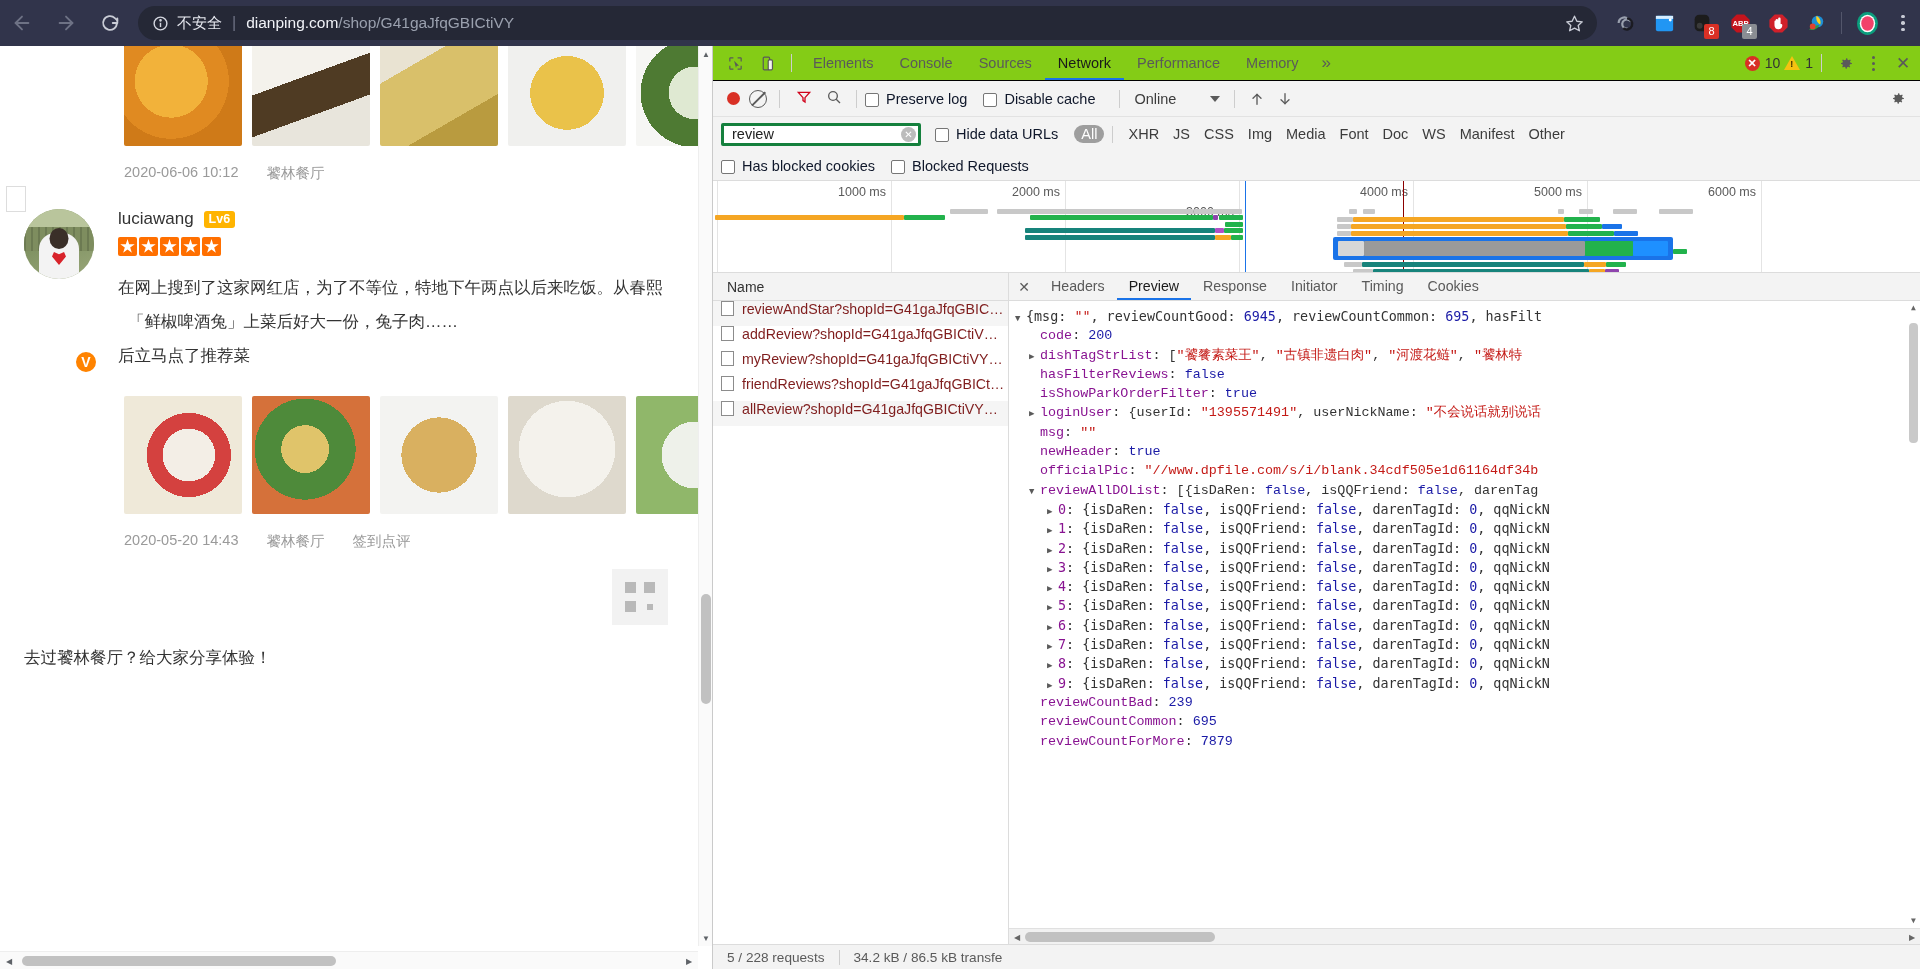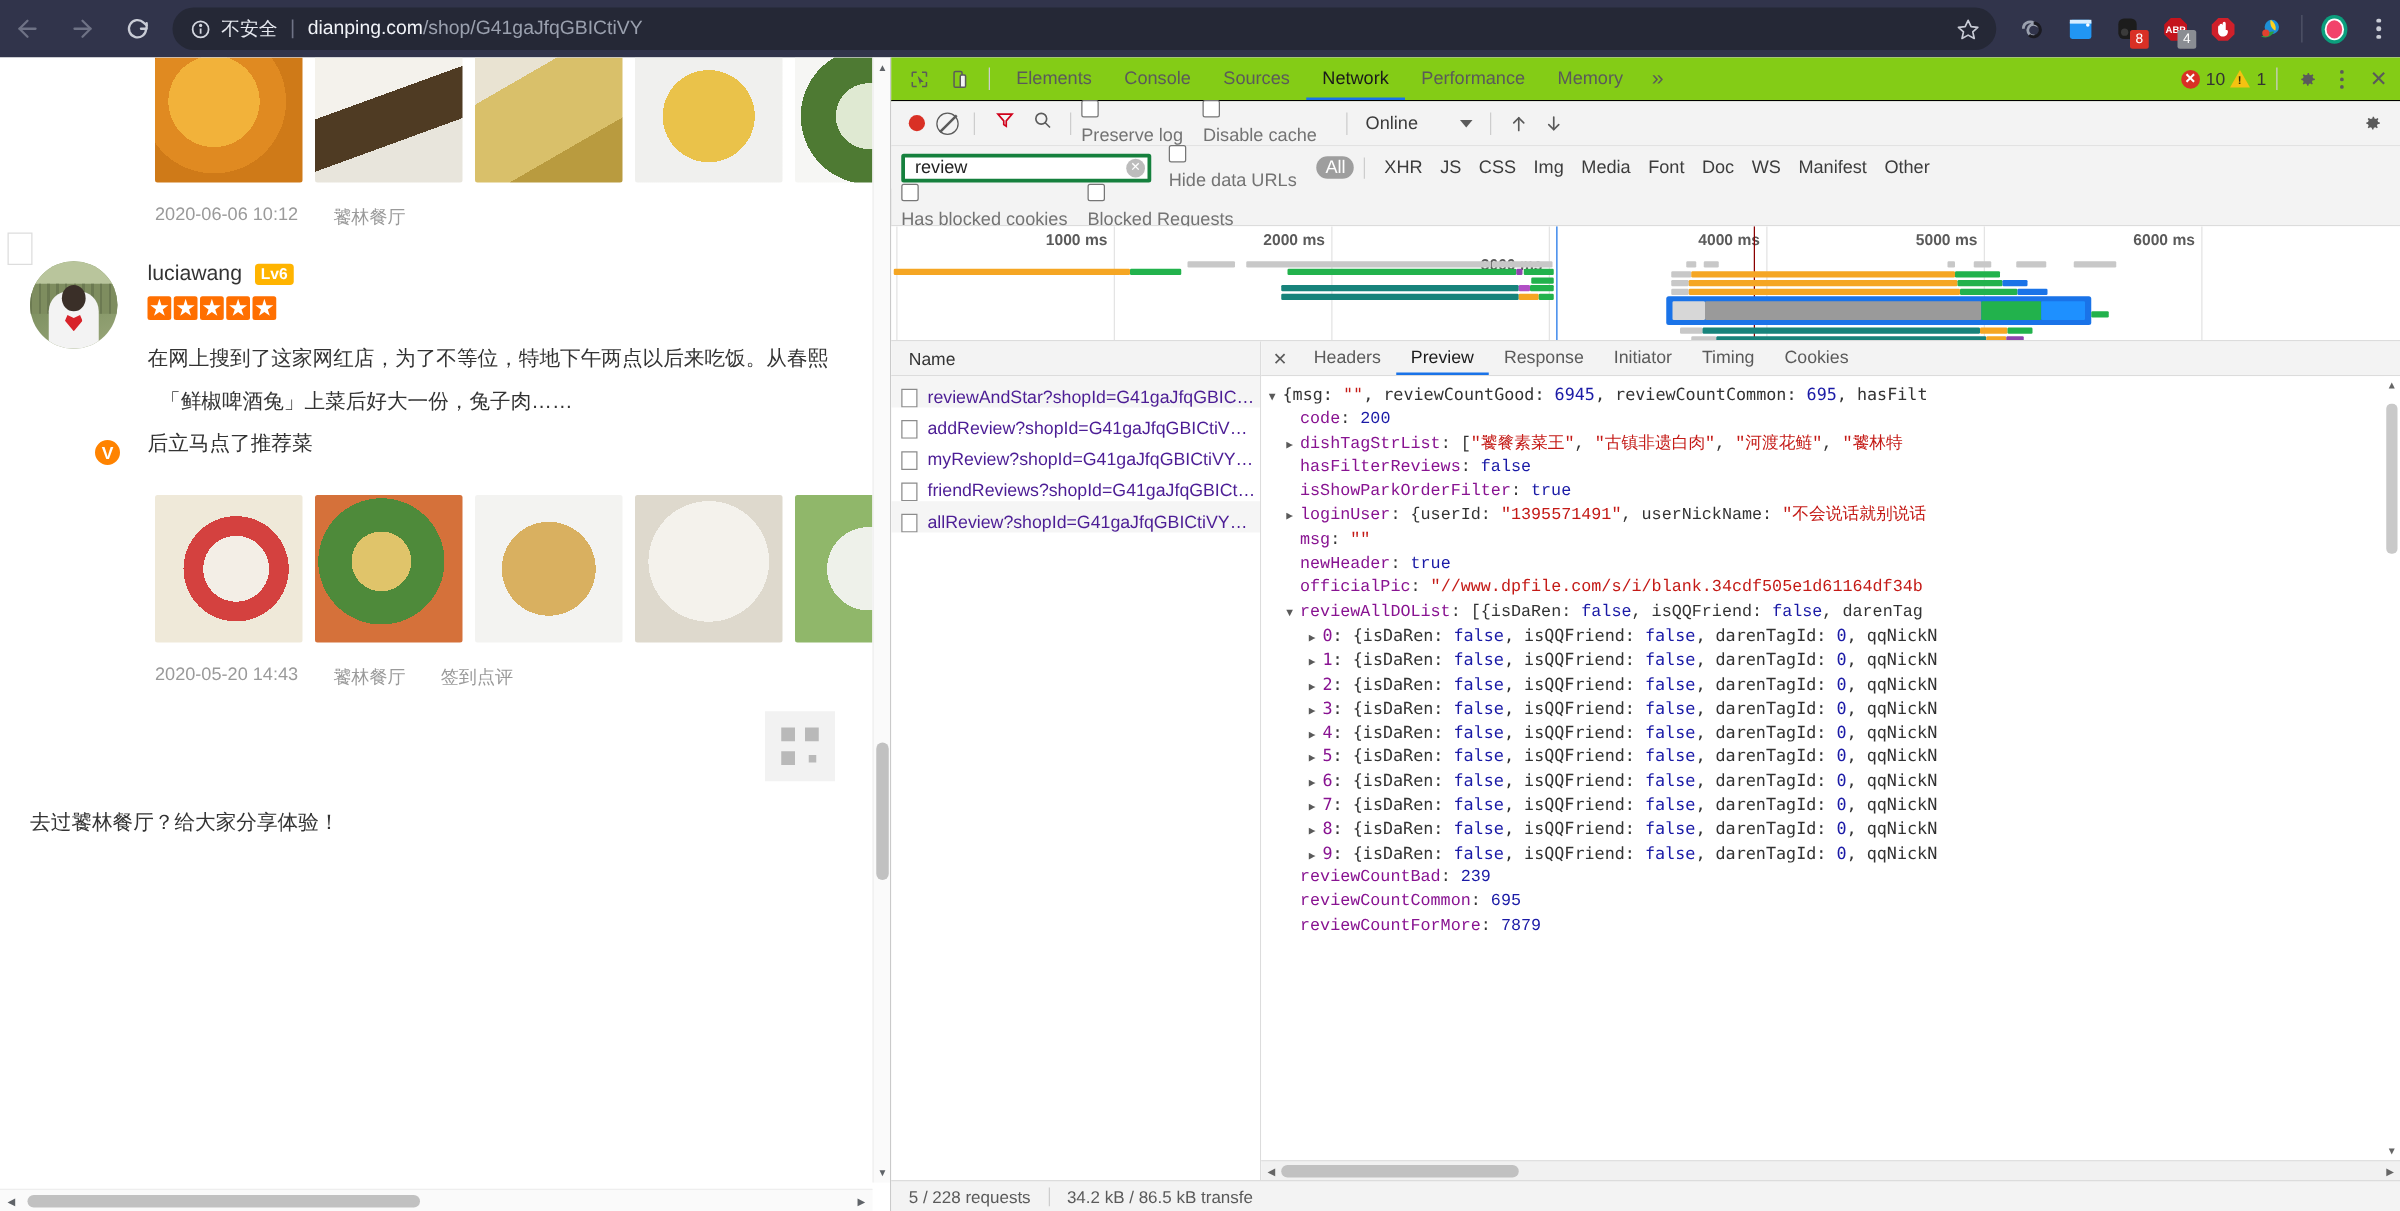--- a/index.html
+++ b/index.html
@@ -175,21 +175,21 @@
 
   #dt-netbar {
     height:36px; display:flex; align-items:center; padding:0 8px; flex:none;
     border-bottom:1px solid #e2e2e2; background:#f3f3f3;
   }
   .rec-dot { width:13px;height:13px;border-radius:50%;background:#d93025; margin:0 9px 0 6px; cursor:pointer;}
   .clear-icon { width:18px;height:18px; border:1.6px solid #5a5a5a; border-radius:50%; position:relative; cursor:pointer; margin-right:4px;}
   .clear-icon::after{content:"";position:absolute;left:-1px;top:7px;width:19px;height:1.6px;background:#5a5a5a;transform:rotate(-45deg);}
   .funnel { cursor:pointer; margin:0 8px;}
   .magnify { cursor:pointer; margin:0 6px;}
-  .dt-check { display:flex; align-items:flex-start; gap:7px; font-size:14.5px; color:#737373; margin-right:16px; cursor:pointer;flex-direction:column;}
+  .dt-check { display:flex; align-items:flex-end; gap:7px; font-size:14.5px; color:#0f172a; margin-right:16px; cursor:pointer;}
   .cbox { width:14px;height:14px;border:1.3px solid #767676;background:#fff; border-radius:2px; flex:none;}
   .dt-select {
     font-size:14.5px; color:#3c3c3c; display:flex; align-items:center; gap:34px;
     padding:2px 6px; cursor:pointer;
   }
   .caret-dn { width:0;height:0;border-left:5px solid transparent;border-right:5px solid transparent;border-top:6px solid #5a5a5a;}
   .dl-icon, .ul-icon { width:28px;height:26px;display:flex;align-items:center;justify-content:center;color:#5a5a5a;cursor:pointer;}
 
   #dt-filterbar {
     height:34px; display:flex; align-items:center; padding:0 8px; flex:none; background:#f3f3f3;
@@ -203,33 +203,33 @@
   }
   .clear-x { width:15px;height:15px;border-radius:50%;background:#bcbcbc;color:#fff;font-size:10px;line-height:15px;text-align:center;flex:none;cursor:pointer;}
   .type-pill { font-size:14.5px; color:#3c3c3c; padding:1px 7px; border-radius:9px; cursor:pointer; white-space:nowrap;}
   .type-pill.active { background:#9e9e9e; color:#fff; }
   .fb-sep { width:1px;height:17px;background:#cdcdcd;margin:0 8px;flex:none;}
 
   #dt-cookiesbar { height:30px; display:flex; align-items:center; padding:0 8px; flex:none; border-bottom:1px solid #dcdcdc;}
 
   #dt-overview { height:92px; position:relative; background:#fff; border-bottom:1px solid #dcdcdc; flex:none; overflow:hidden;}
   .ov-tick { position:absolute; top:0; height:92px; border-left:1px solid #e4e4e4;}
-  .ov-label { position:absolute; top:4px; font-size:12.5px; color:#5a5a5a; transform:translateX(-100%); padding-right:5px; white-space:nowrap;font-weight:bold;}
+  .ov-label { position:absolute; top:4px; font-size:12.5px; color:#5a5a5a; transform:translateX(-100%); padding-right:5px; white-space:nowrap;}
   .ov-bar { position:absolute; height:5px; border-radius:1px;}
   .ov-vline { position:absolute; top:0; bottom:0; width:1px;}
 
   #dt-body { flex:1 1 auto; display:flex; min-height:0; }
   #dt-namecol { width:296px; flex:none; background:#fff; border-right:1px solid #dcdcdc; display:flex; flex-direction:column;}
   #namecol-head {
     height:28px; line-height:28px; font-size:14px; color:#333; padding-left:14px;
     background:#f3f3f3; border-bottom:1px solid #dcdcdc; flex:none;
   }
   .req-row {
-    height:25px; display:flex; align-items:flex-end; padding-left:8px; gap:8px;
-    font-size:14.2px; color:#4c1d95; white-space:nowrap; overflow:hidden; cursor:pointer;
+    height:25px; display:flex; align-items:flex-start; padding-left:8px; gap:8px;
+    font-size:14.2px; color:#7f1d1d; white-space:nowrap; overflow:hidden; cursor:pointer;
   }
   .req-row.alt { background:#f5f5f5; }
   .req-cb { width:13px;height:15px;border:1.2px solid #8c8c8c;background:#fff;flex:none;}
   #dt-detail { flex:1 1 auto; display:flex; flex-direction:column; background:#fff; min-width:0;}
   #detail-tabs {
     height:28px; display:flex; align-items:center; background:#f3f3f3; border-bottom:1px solid #dcdcdc; flex:none;
   }
   #detail-close { width:30px;height:28px;display:flex;align-items:center;justify-content:center;color:#5a5a5a;font-size:14px;cursor:pointer;}
   .d-tab { padding:0 12px; height:27px; line-height:27px; font-size:14.2px; color:#5a5a5a; cursor:pointer;}
   .d-tab.active { color:#1a1a1a; box-shadow: inset 0 -2px 0 #1a73e8; }

